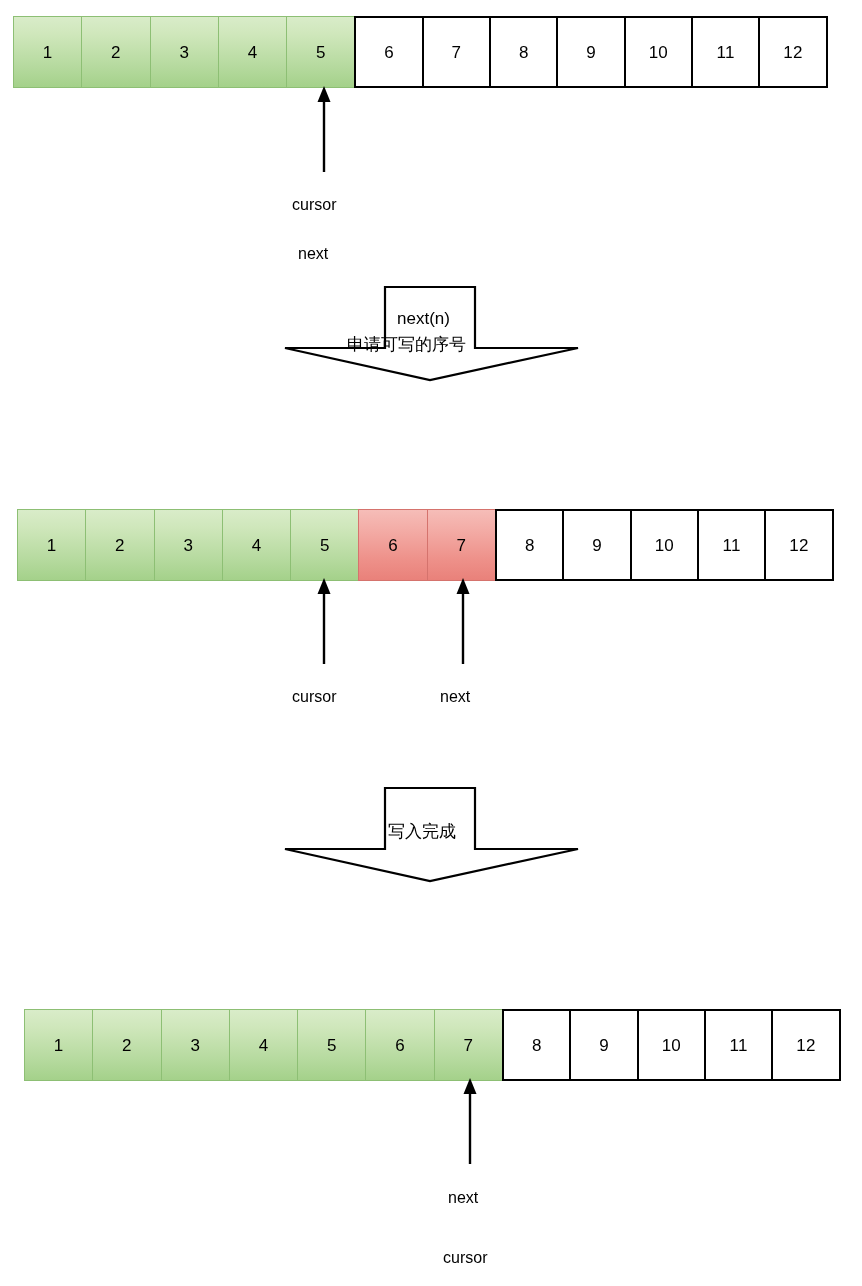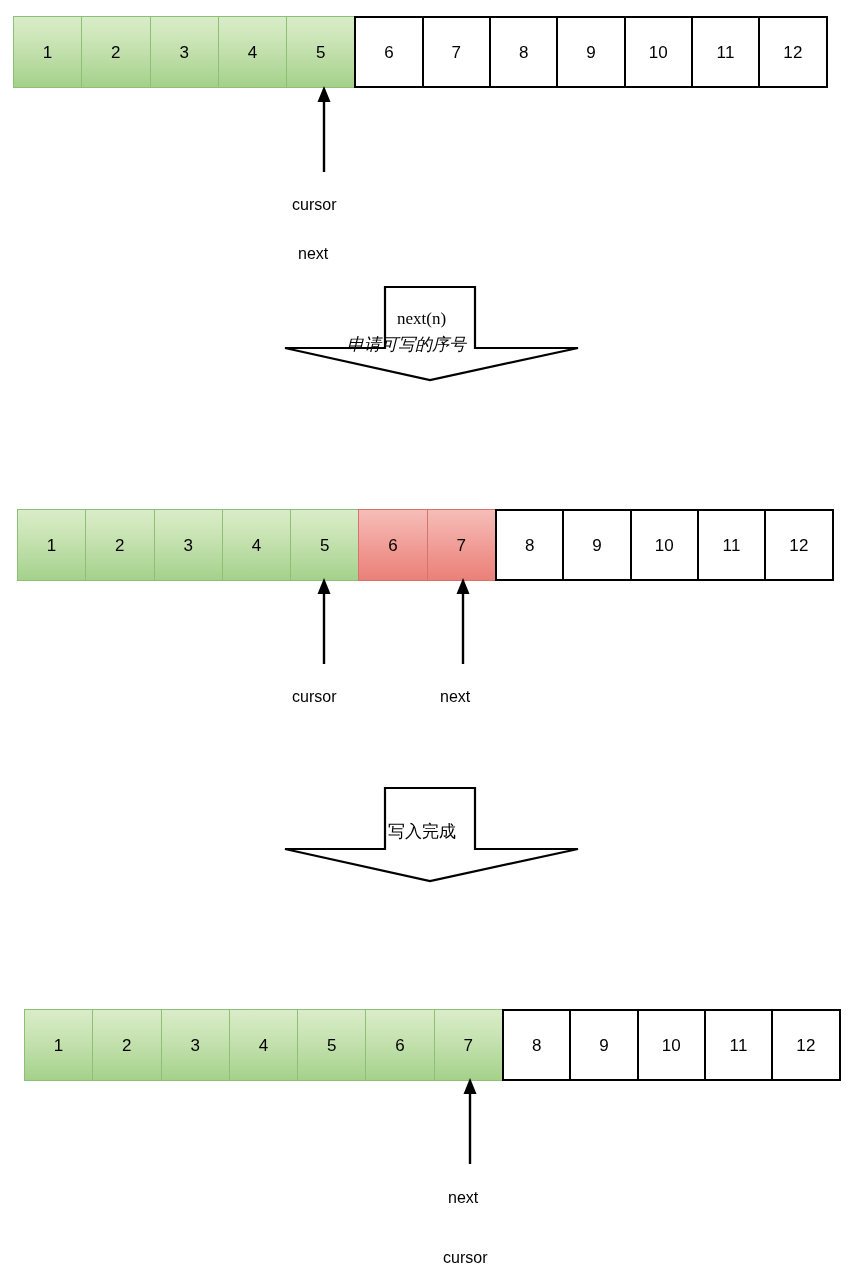--- a/index.html
+++ b/index.html
@@ -144,22 +144,22 @@
     </svg>
   </div>
   <div class="label" style="left:292px; top:185px;">cursor</div>
   <div class="label" style="left:298px; top:234px;">next</div>
 
   <div class="block-arrow" style="left:283px; top:286px; width:298px; height:96px;">
     <svg width="298" height="96" viewBox="0 0 298 96">
       <polygon points="102,1 192,1 192,62 295,62 147,94 2,62 102,62" fill="#ffffff" stroke="#000000" stroke-width="2.2" stroke-linejoin="miter"></polygon>
     </svg>
   </div>
-  <div class="block-arrow-text" style="left:397px; top:310px;font-family:Liberation Serif, serif;">next(n)</div>
-  <div class="block-arrow-text cjk" style="left:347px; top:336px;font-style:italic;">申请可写的序号</div>
+  <div class="block-arrow-text" style="left:397px; top:310px;">next(n)</div>
+  <div class="block-arrow-text cjk" style="left:347px; top:336px;">申请可写的序号</div>
 
   <div class="row" style="left:17px; top:509px; width:832px; height:72px;">
     <div class="cell green" style="width:69.3px;height:72px;">
       <span>1</span>
     </div>
     <div class="cell green" style="width:69.3px;height:72px;">
       <span>2</span>
     </div>
     <div class="cell green" style="width:69.3px;height:72px;">
       <span>3</span>

